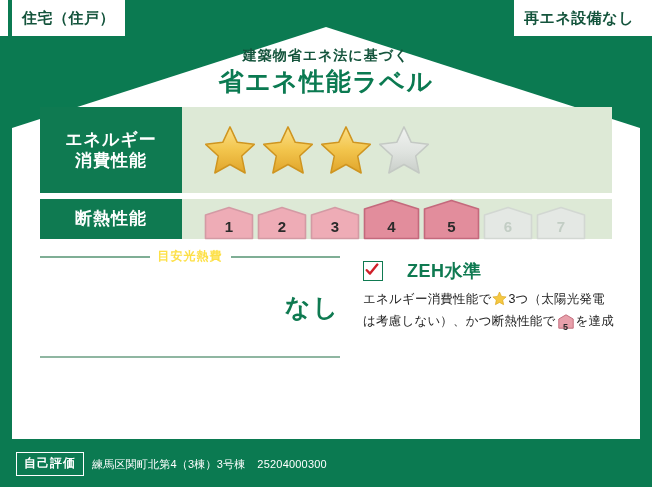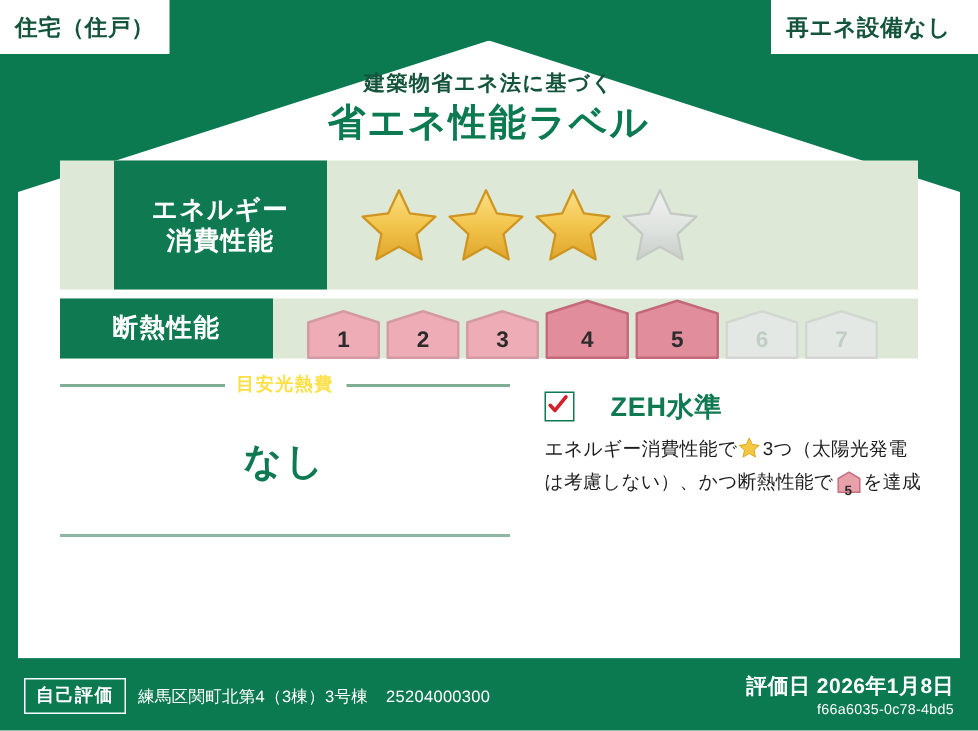--- a/index.html
+++ b/index.html
@@ -26,21 +26,21 @@
 
   
   .badge{
     position:absolute;top:0;height:36px;
     background:#ffffff;
     display:flex;align-items:center;justify-content:center;
     font-size:15px;font-weight:bold;color:#14543c;
     letter-spacing:.5px;z-index:7;
     box-sizing:border-box;
   }
-  .badge-left{left:0;padding:16px 10px;}
+  .badge-left{left:12px;padding:16px 10px;}
   .badge-right{right:8px;padding:0 10px;}
 
   
   .panel{
     position:absolute;left:12px;right:12px;top:27px;bottom:48px;
     background:#ffffff;
     clip-path:polygon(0% 100%, 0% 24.5%, 50% 0%, 100% 24.5%, 100% 100%);
     z-index:2;
   }
   .panel-inner{
@@ -70,21 +70,21 @@
     margin-bottom:6px;
   }
   .rate-row .row-label{
     flex:0 0 142px;
     background:#0f7a51;
     color:#ffffff;
     display:flex;flex-direction:column;align-items:center;justify-content:center;
     font-size:17px;font-weight:bold;line-height:1.25;letter-spacing:1px;
     text-align:center;
   }
-  .row-energy{height:86px;padding-left:36px;}
+  .row-energy{height:86px;}
   .row-insul{height:40px;}
   .rate-row .row-body{
     flex:1 1 auto;display:flex;align-items:center;
     padding-left:22px;
   }
 
   
   .stars{display:flex;align-items:center;gap:6px;}
   .star{width:52px;height:52px;display:block;}
 
@@ -105,21 +105,21 @@
   
   .cost-wrap{
     position:absolute;left:22px;top:215px;width:300px;z-index:4;
   }
   .cost-head{
     display:flex;align-items:center;gap:8px;color:#fde047;
     font-size:12px;font-weight:bold;letter-spacing:1px;
   }
   .cost-head .hline{flex:1 1 auto;height:2px;background:#7fae95;}
   .cost-value{
-    margin-top:26px;text-align:center;
+    margin-top:26px;text-align:right;
     font-size:25px;font-weight:bold;color:#0f7a51;letter-spacing:2px;
   }
   .cost-rule{
     position:absolute;left:22px;top:323px;width:300px;height:2px;background:#8fb6a1;z-index:4;
   }
 
   
   .zeh{
     position:absolute;left:345px;right:20px;top:226px;z-index:4;
   }
@@ -321,22 +321,15 @@
       </div>
     </div>
 
   </div>
 
   <div class="footer">
     <div class="self-eval">自己評価</div>
     <div class="addr">
       <span>練馬区関町北第4（3棟）3号棟</span><span class="code">25204000300</span>
     </div>
-    <div class="foot-right">
-      <div class="eval-date">
-        <span>評価日</span>
-        <span>2026年1月8日</span>
-      </div>
-      <div class="eval-id">f66a6035-0c78-4bd5</div>
-    </div>
   </div>
 
 </div>
 
 </body></html>

